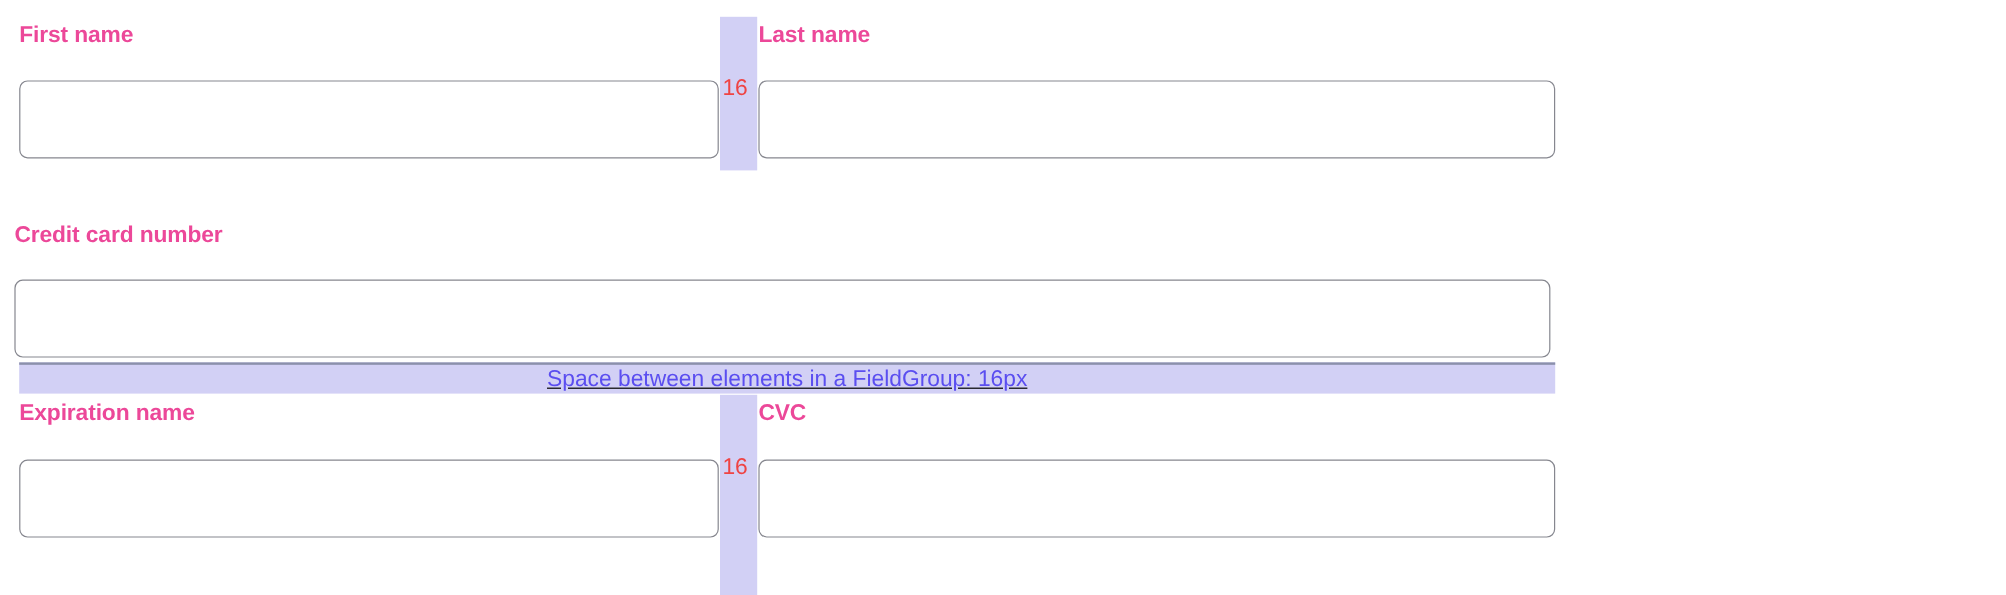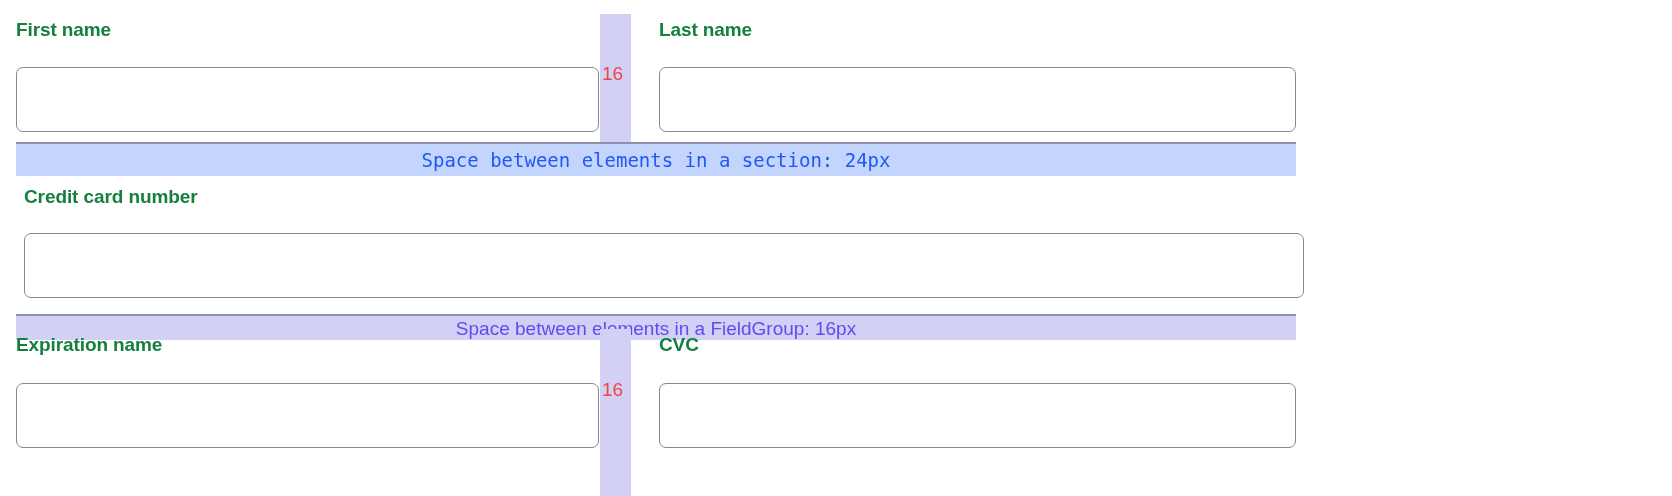--- a/index.html
+++ b/index.html
@@ -28,32 +28,31 @@
 
   .col-left {
     position: absolute;
     left: 16px;
     width: 583px;
   }
   .col-right {
     position: absolute;
     left: 632px;
     width: 664px;
-    padding-left: 27px;
   }
   .col-full {
     position: absolute;
-    left: 24px;
+    left: 12px;
     width: 1280px;
   }
 
   .field-label {
     font-size: 19px;
     font-weight: bold;
-    color: #15803d;
+    color: #ec4899;
     letter-spacing: -0.1px;
     line-height: 24px;
     white-space: nowrap;
   }
 
   .field-input {
     display: block;
     width: 100%;
     height: 65px;
     background: #ffffff;
@@ -139,37 +138,34 @@
       <input class="field-input" type="text" placeholder="" style="">
     </div>
     <div class="col-right">
       <input class="field-input" type="text" placeholder="" style="">
     </div>
   </div>
 
   <div class="gap-col" style="top:14px; height:128px;"></div>
   <div class="gap-col-text" style="top:64px;">16</div>
 
-  <div class="gap-band section" style="top:142px;">
-    <span class="gap-band-text">Space between elements in a section: 24px</span>
-  </div>
 
   <div class="row" style="top:185px;">
     <div class="col-full">
       <div class="field-label">Credit card number</div>
     </div>
   </div>
 
   <div class="row" style="top:233px;">
     <div class="col-full">
       <input class="field-input" type="text" placeholder="" style="">
     </div>
   </div>
 
-  <div class="gap-band fieldgroup" style="top:314px;">
+  <div class="gap-band fieldgroup" style="top:302px;text-decoration:underline;">
     <span class="gap-band-text">Space between elements in a FieldGroup: 16px</span>
   </div>
 
   <div class="row" style="top:333px;">
     <div class="col-left">
       <div class="field-label">Expiration name</div>
     </div>
     <div class="col-right">
       <div class="field-label">CVC</div>
     </div>

